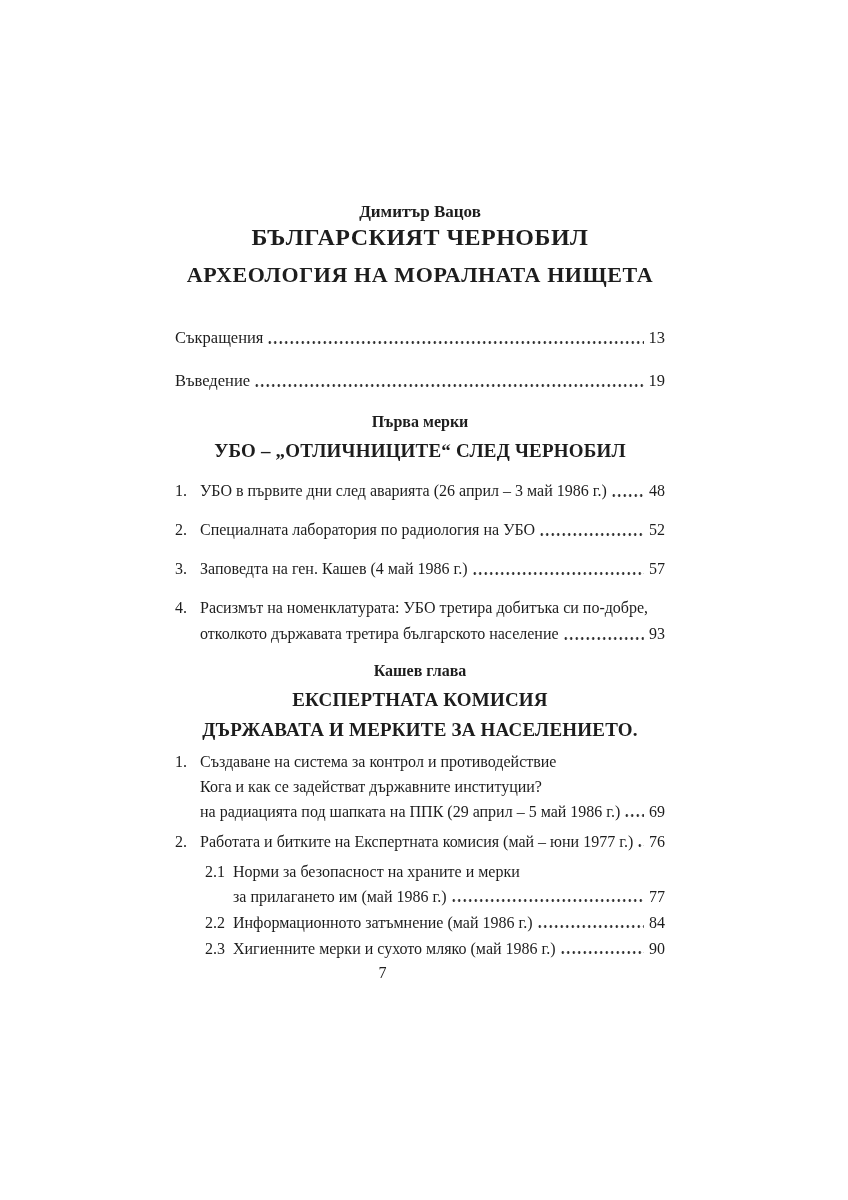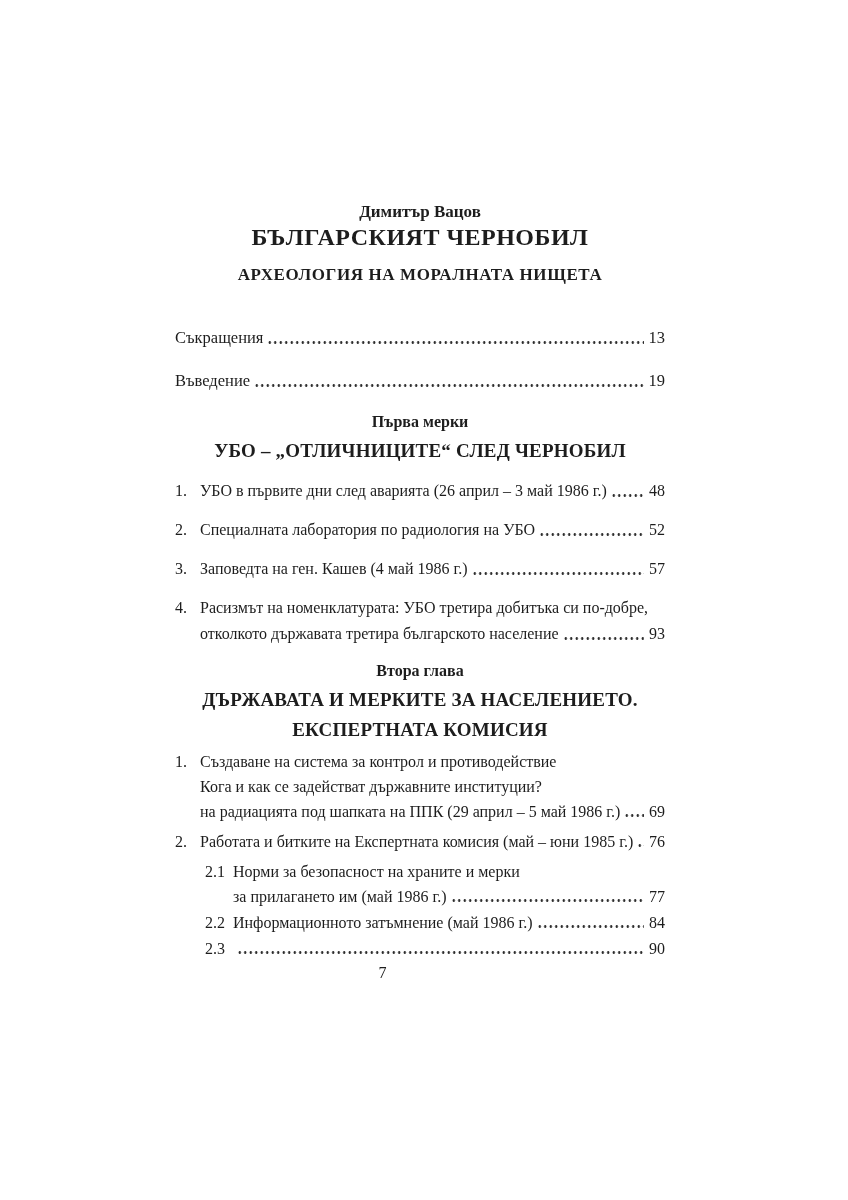--- a/index.html
+++ b/index.html
@@ -30,21 +30,21 @@
     text-align: center;
     font-weight: bold;
     font-size: 24px;
     line-height: 28px;
     letter-spacing: 0.5px;
   }
   .subtitle {
     margin-top: 14px;
     text-align: center;
     font-weight: bold;
-    font-size: 17px;
+    font-size: 22px;
     line-height: 20px;
     letter-spacing: 0.6px;
   }
   .front-matter { margin-top: 40px; }
   .front-matter .toc-entry {
     font-size: 16.5px;
     line-height: 26px;
     margin-bottom: 17px;
   }
   .chapter .kicker {
@@ -166,41 +166,41 @@
                 <div class="entry-line last">
                   <span class="line-text">отколкото държавата третира българското население</span>
                   <span class="leader"></span>
                   <span class="pg">93</span>
                 </div>
               </div>
             </div>
           </div>
         </div>
         <div class="chapter chapter-1">
-          <div class="kicker">Втора глава</div>
+          <div class="kicker">Кашев глава</div>
+          <div class="heading-line">ЕКСПЕРТНАТА КОМИСИЯ</div>
           <div class="heading-line">ДЪРЖАВАТА И МЕРКИТЕ ЗА НАСЕЛЕНИЕТО.</div>
-          <div class="heading-line">ЕКСПЕРТНАТА КОМИСИЯ</div>
           <div class="entries">
             <div class="toc-entry">
               <span class="num">1.</span>
               <div class="entry-body">
                 <div class="entry-line">Създаване на система за контрол и противодействие</div>
                 <div class="entry-line">Кога и как се задействат държавните институции?</div>
                 <div class="entry-line last">
                   <span class="line-text">на радиацията под шапката на ППК (29 април – 5 май 1986 г.)</span>
                   <span class="leader"></span>
                   <span class="pg">69</span>
                 </div>
               </div>
             </div>
             <div class="toc-entry">
               <span class="num">2.</span>
               <div class="entry-body">
                 <div class="entry-line last">
-                  <span class="line-text">Работата и битките на Експертната комисия (май – юни 1985 г.)</span>
+                  <span class="line-text">Работата и битките на Експертната комисия (май – юни 1977 г.)</span>
                   <span class="leader"></span>
                   <span class="pg">76</span>
                 </div>
               </div>
             </div>
             <div class="toc-entry sub">
               <span class="num">2.1</span>
               <div class="entry-body">
                 <div class="entry-line">Норми за безопасност на храните и мерки</div>
                 <div class="entry-line last">
@@ -217,20 +217,21 @@
                   <span class="line-text">Информационното затъмнение (май 1986 г.)</span>
                   <span class="leader"></span>
                   <span class="pg">84</span>
                 </div>
               </div>
             </div>
             <div class="toc-entry sub">
               <span class="num">2.3</span>
               <div class="entry-body">
                 <div class="entry-line last">
+                  <span class="line-text">Хигиенните мерки и сухото мляко (май 1986 г.)</span>
                   <span class="leader"></span>
                   <span class="pg">90</span>
                 </div>
               </div>
             </div>
           </div>
         </div>
       </div>
   </div>
   <div class="folio">7</div>

